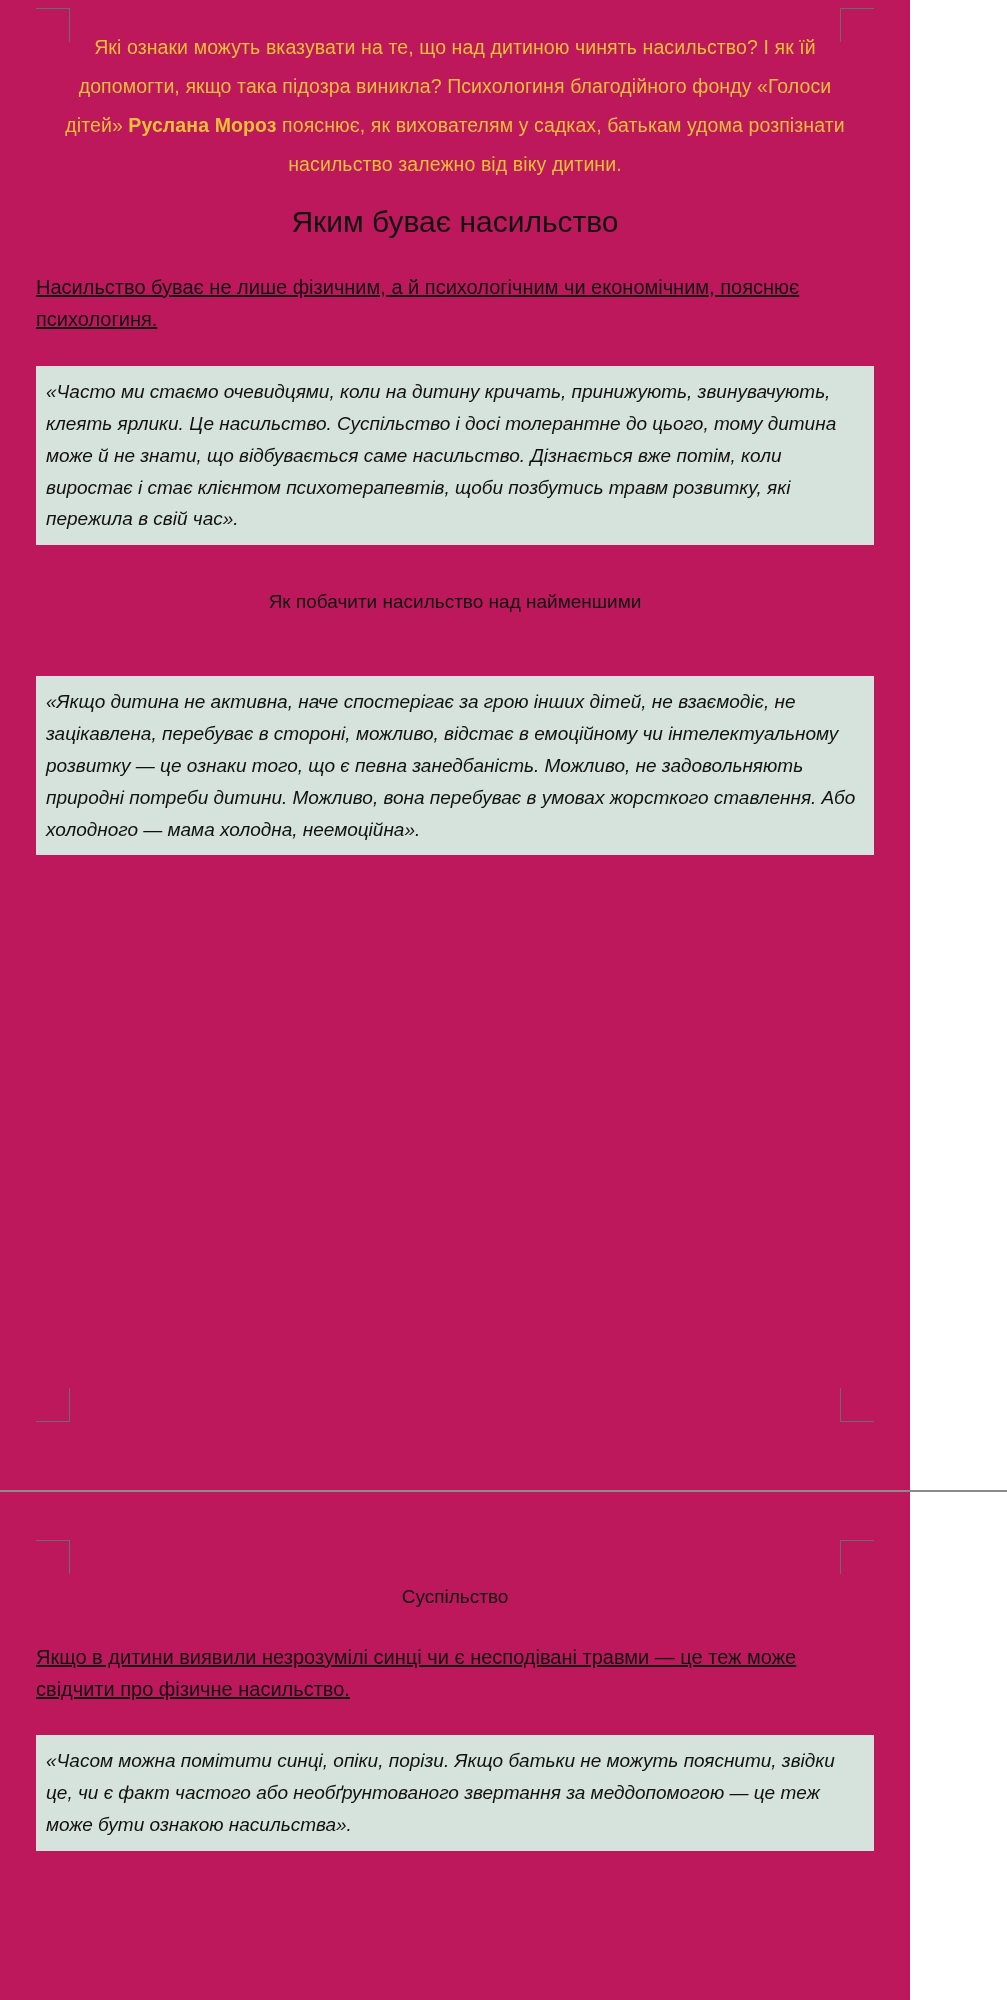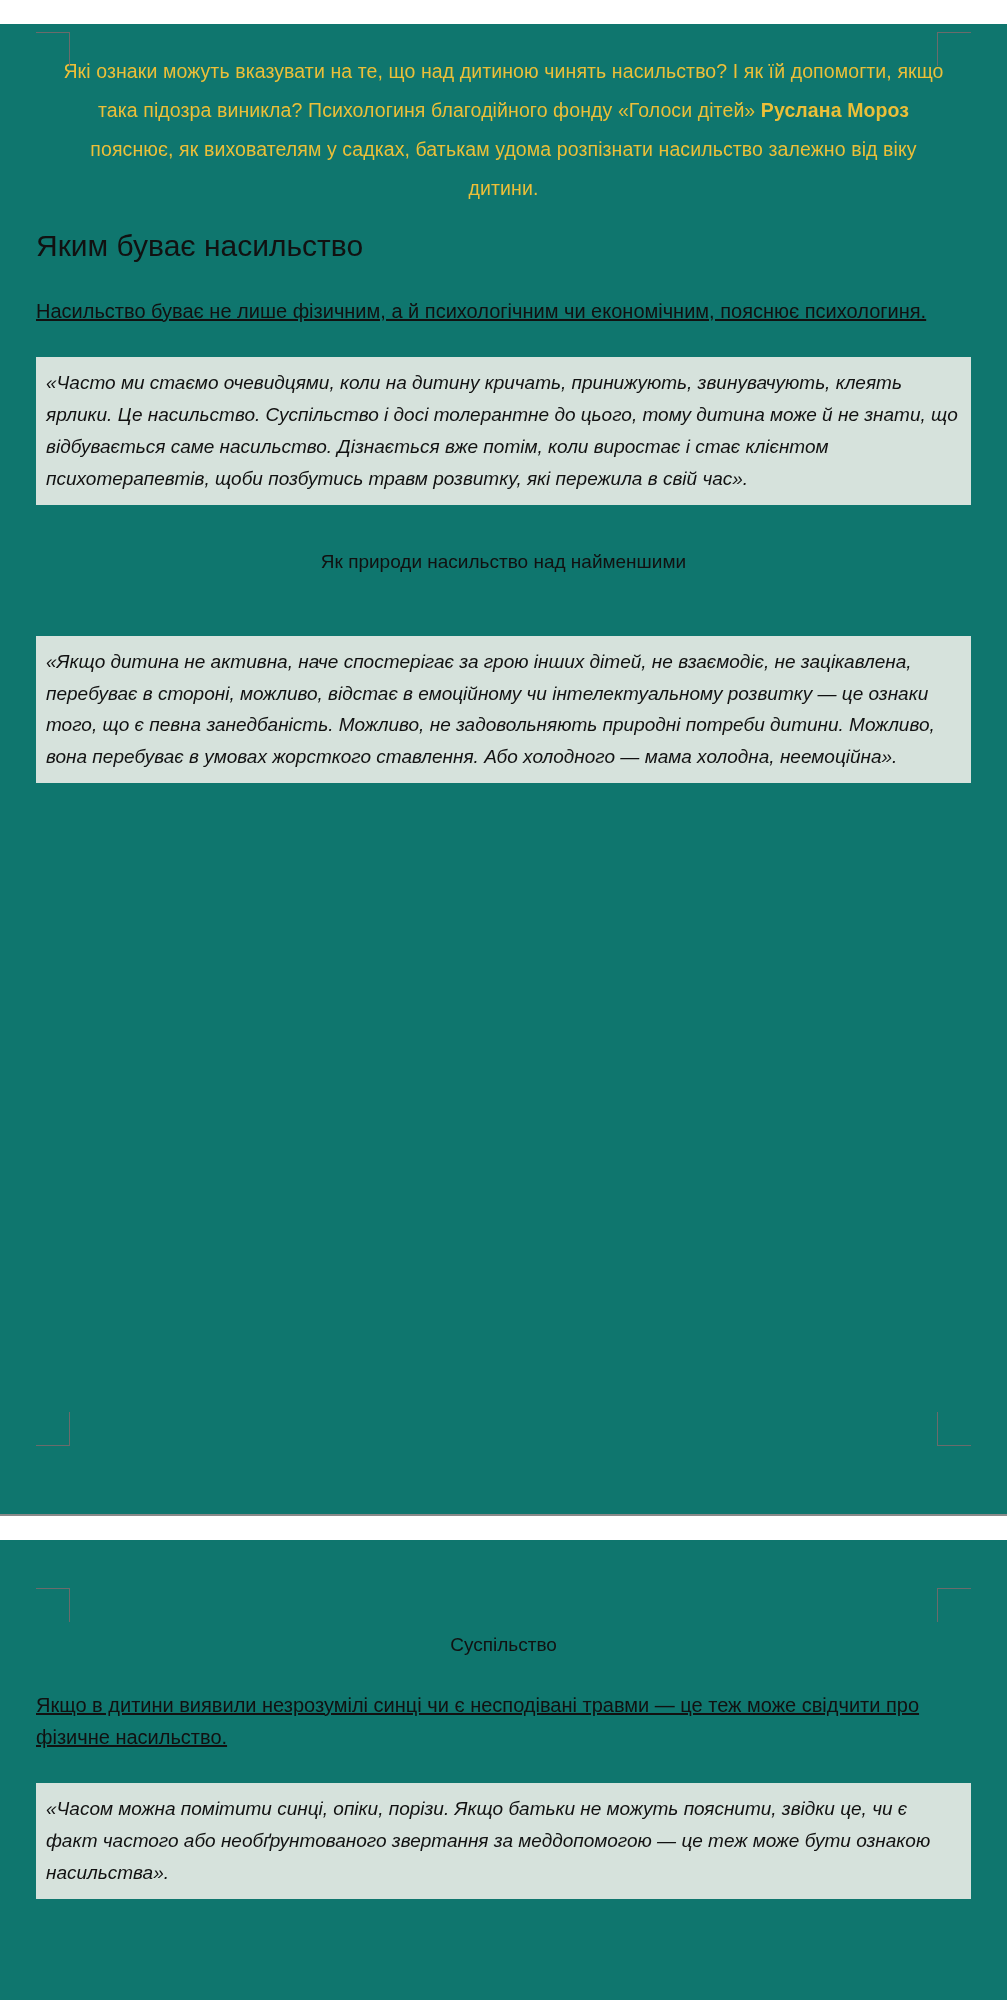--- a/index.html
+++ b/index.html
@@ -10,24 +10,23 @@
   }
   body {
     font-family: "Liberation Sans", "DejaVu Sans", sans-serif;
     color: #111111;
     width: 1007px;
     -webkit-font-smoothing: antialiased;
   }
 
   .page {
     position: relative;
-    width: 1007px;
-    background: #0f766e;
+    width: 910px;
+    background: #be185d;
     box-sizing: border-box;
-    margin-top: 24px;
   }
 
   
   .crop-mark {
     position: absolute;
     width: 34px;
     height: 34px;
     pointer-events: none;
   }
   .crop-mark::before,
@@ -74,21 +73,21 @@
     letter-spacing: 0.1px;
   }
   .lead b, .lead .strong {
     font-weight: 700;
   }
 
   
   h2.section-title {
     font-size: 30px;
     font-weight: 400;
-    text-align: left;
+    text-align: center;
     margin: 14px 0 0 0;
     padding: 0;
     color: #111111;
     line-height: 1.3;
   }
   h3.sub-title {
     font-size: 19px;
     font-weight: 400;
     text-align: center;
     color: #111111;
@@ -142,21 +141,21 @@
 
     <p class="body">Насильство буває не лише фізичним, а й психологічним чи економічним, пояснює психологиня.</p>
 
     <div class="spacer-m"></div>
 
     <blockquote class="quote">«Часто ми стаємо очевидцями, коли на дитину кричать, принижують, звинувачують, клеять ярлики. Це насильство. Суспільство і досі толерантне до цього, тому дитина може й не знати, що відбувається саме насильство. Дізнається вже потім, коли виростає і стає клієнтом психотерапевтів, щоби позбутись травм розвитку, які пережила в свій час».</blockquote>
 
 
     <div class="spacer-l"></div>
 
-    <h3 class="sub-title">Як природи насильство над найменшими</h3>
+    <h3 class="sub-title">Як побачити насильство над найменшими</h3>
 
     <div class="spacer-m"></div>
 
 
     <div class="spacer-m"></div>
 
     <blockquote class="quote">«Якщо дитина не активна, наче спостерігає за грою інших дітей, не взаємодіє, не зацікавлена, перебуває в стороні, можливо, відстає в емоційному чи інтелектуальному розвитку — це ознаки того, що є певна занедбаність. Можливо, не задовольняють природні потреби дитини. Можливо, вона перебуває в умовах жорсткого ставлення. Або холодного — мама холодна, неемоційна».</blockquote>
 
   </div>
 </div>

